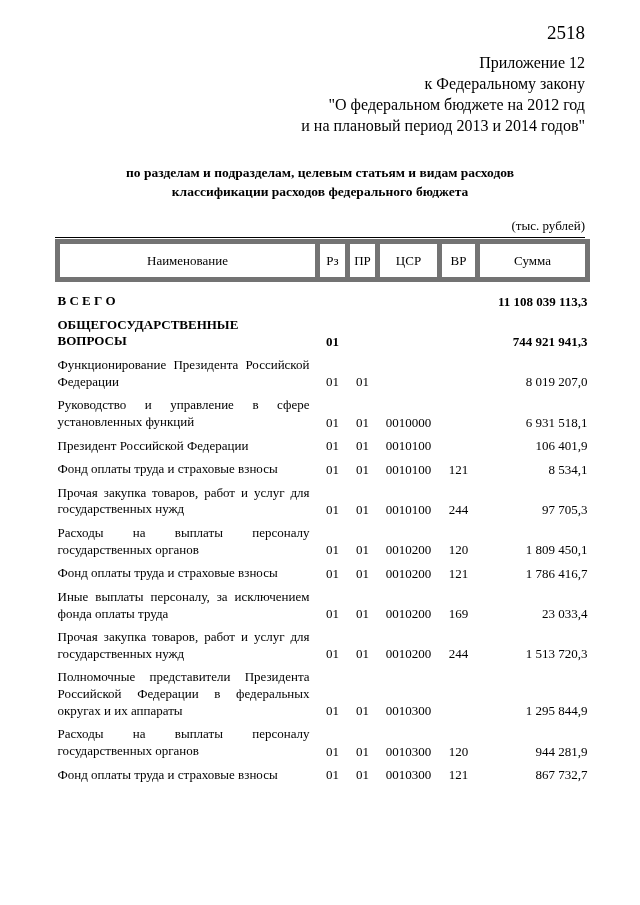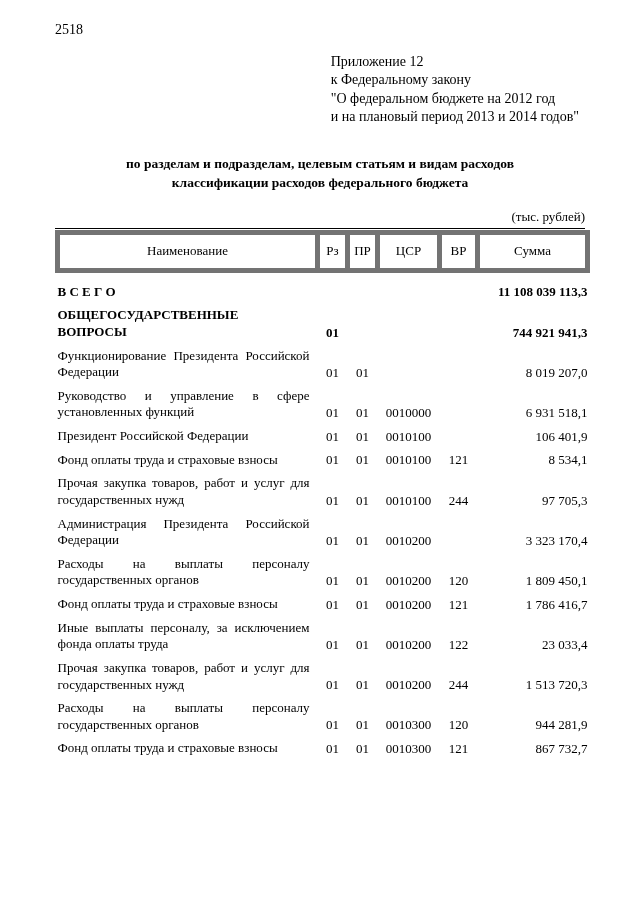--- a/index.html
+++ b/index.html
@@ -9,31 +9,31 @@
     height: 905px;
     background: #ffffff;
     color: #000000;
     font-family: "Liberation Serif", "DejaVu Serif", serif;
     position: relative;
     overflow: hidden;
   }
   .content { padding: 22px 55px 0 55px; }
 
   .page-number {
-    text-align: left;
-    font-size: 14px;
-    margin-bottom: 15px;
+    text-align: right;
+    font-size: 19px;
+    margin-bottom: 8px;
   }
 
   .appendix {
     margin-left: auto;
-    margin-right: 6px;
+    margin-right: 0;
     width: fit-content;
-    text-align: left;
-    font-size: 14px;
+    text-align: right;
+    font-size: 16px;
     line-height: 1.32;
   }
 
   .doc-title {
     margin-top: 28px;
     text-align: center;
     font-weight: bold;
     font-size: 13.5px;
     line-height: 1.4;
   }
@@ -175,58 +175,58 @@
           </tr>
           <tr>
             <td class="col-name">Прочая закупка товаров, работ и услуг для государственных нужд</td>
             <td class="col-rz">01</td>
             <td class="col-pr">01</td>
             <td class="col-csr">0010100</td>
             <td class="col-vr">244</td>
             <td class="col-sum">97 705,3</td>
           </tr>
           <tr>
-            <td class="col-name">Администрация Президента Российской Федерации</td>
-            <td class="col-rz">01</td>
-            <td class="col-pr">01</td>
-            <td class="col-csr">0010200</td>
-            <td class="col-vr"></td>
-            <td class="col-sum">3 323 170,4</td>
-          </tr>
-          <tr>
             <td class="col-name">Расходы на выплаты персоналу государственных органов</td>
             <td class="col-rz">01</td>
             <td class="col-pr">01</td>
             <td class="col-csr">0010200</td>
             <td class="col-vr">120</td>
             <td class="col-sum">1 809 450,1</td>
           </tr>
           <tr>
             <td class="col-name">Фонд оплаты труда и страховые взносы</td>
             <td class="col-rz">01</td>
             <td class="col-pr">01</td>
             <td class="col-csr">0010200</td>
             <td class="col-vr">121</td>
             <td class="col-sum">1 786 416,7</td>
           </tr>
           <tr>
             <td class="col-name">Иные выплаты персоналу, за исключением фонда оплаты труда</td>
             <td class="col-rz">01</td>
             <td class="col-pr">01</td>
             <td class="col-csr">0010200</td>
-            <td class="col-vr">122</td>
+            <td class="col-vr">169</td>
             <td class="col-sum">23 033,4</td>
           </tr>
           <tr>
             <td class="col-name">Прочая закупка товаров, работ и услуг для государственных нужд</td>
             <td class="col-rz">01</td>
             <td class="col-pr">01</td>
             <td class="col-csr">0010200</td>
             <td class="col-vr">244</td>
             <td class="col-sum">1 513 720,3</td>
+          </tr>
+          <tr>
+            <td class="col-name">Полномочные представители Президента Российской Федерации в федеральных округах и их аппараты</td>
+            <td class="col-rz">01</td>
+            <td class="col-pr">01</td>
+            <td class="col-csr">0010300</td>
+            <td class="col-vr"></td>
+            <td class="col-sum">1 295 844,9</td>
           </tr>
           <tr>
             <td class="col-name">Расходы на выплаты персоналу государственных органов</td>
             <td class="col-rz">01</td>
             <td class="col-pr">01</td>
             <td class="col-csr">0010300</td>
             <td class="col-vr">120</td>
             <td class="col-sum">944 281,9</td>
           </tr>
           <tr>

